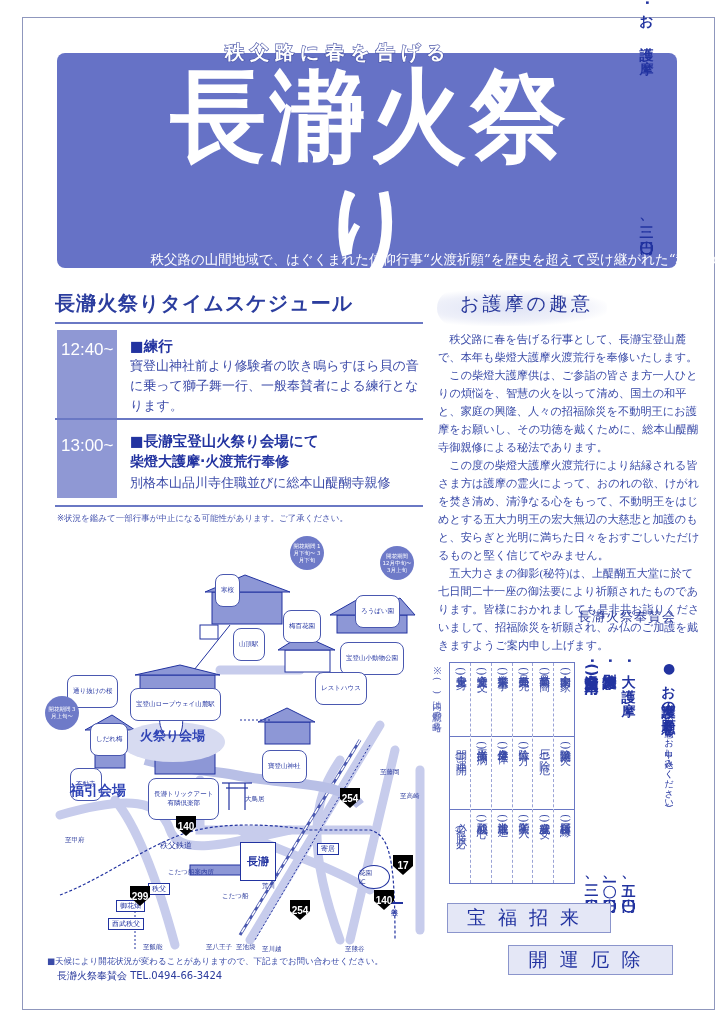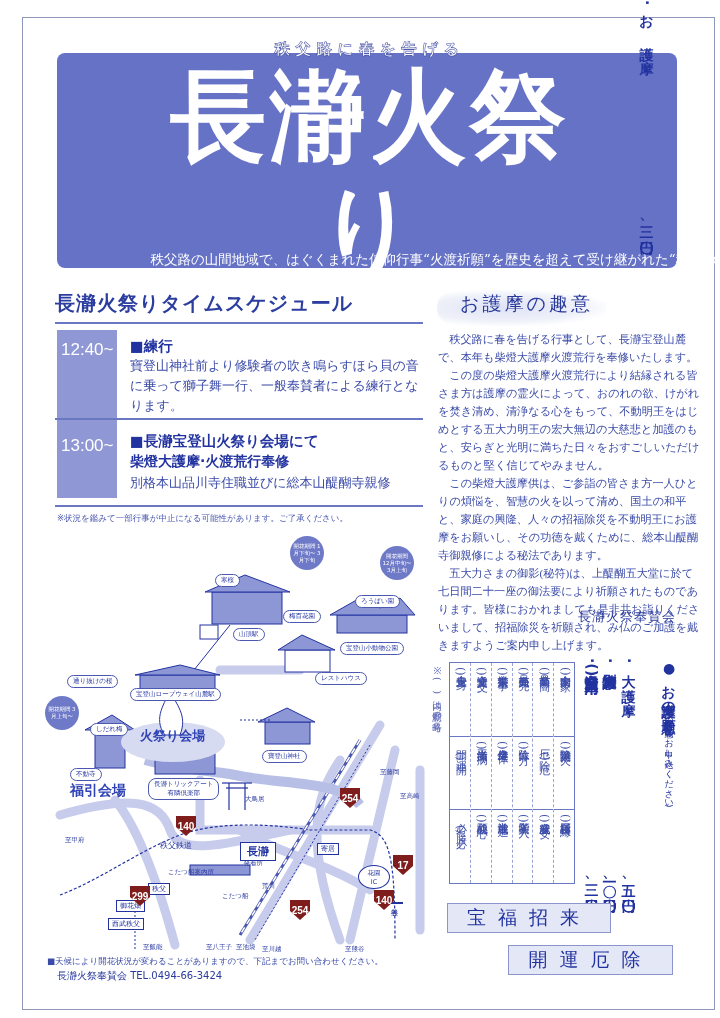--- a/index.html
+++ b/index.html
@@ -3,21 +3,21 @@
 <meta charset="utf-8">
 <style>
   * { box-sizing: border-box; margin: 0; padding: 0; }
   html, body { width: 720px; height: 1018px; background: #ffffff; overflow: hidden; }
   body { font-family: "DejaVu Serif", serif; color: #2a3a8c; position: relative; }
 
   .frame { position: absolute; left: 22px; top: 17px; width: 693px; height: 993px; border: 1.5px solid #8f97bd; background: #fff; }
 
   
   .hero { position: absolute; left: 57px; top: 53px; width: 620px; height: 215px; background: #6672c6; border-radius: 8px; }
-  .hero-tagline { position: absolute; left: 225px; top: 40px; width: 290px; text-align: center; font-size: 15px; letter-spacing: 6px; color: #fff; font-weight: normal; -webkit-text-stroke: 1.2px #4a55a8; paint-order: stroke fill; }
+  .hero-tagline { position: absolute; left: 225px; top: 40px; width: 290px; text-align: left; font-size: 19px; letter-spacing: 6px; color: #fff; font-weight: bold; -webkit-text-stroke: 1.2px #4a55a8; paint-order: stroke fill; }
   .hero-title { position: absolute; left: 140px; top: 64px; width: 460px; text-align: center; font-size: 96px; line-height: 110px; color: #fff; font-weight: bold; letter-spacing: 4px; font-family: "DejaVu Serif", serif; transform: scaleY(1.05); }
   .hero-text { position: absolute; left: 80px; top: 196px; width: 580px; font-size: 13.5px; line-height: 20px; color: #ffffff; text-indent: 1em; }
 
   
   .sched-title { position: absolute; left: 55px; top: 290px; font-size: 20px; font-weight: bold; color: #2b3d9e; font-family: "DejaVu Sans", sans-serif; letter-spacing: 1px; }
   .hr { position: absolute; left: 55px; width: 368px; height: 1.5px; background: #6a78c4; }
   .time-box { position: absolute; left: 57px; width: 60px; background: #8f98d4; color: #fff; font-family: "Liberation Sans", sans-serif; font-size: 17px; padding: 10px 0 0 4px; }
   .ev-head { position: absolute; left: 130px; font-family: "DejaVu Sans", sans-serif; font-weight: bold; font-size: 14.5px; color: #2233a0; }
   .ev-body { position: absolute; left: 130px; width: 290px; font-family: "DejaVu Sans", sans-serif; font-size: 13px; line-height: 20px; color: #3b4aa8; }
   .ev-sub { position: absolute; left: 130px; font-family: "DejaVu Sans", sans-serif; font-weight: bold; font-size: 14px; color: #2233a0; }
@@ -39,25 +39,25 @@
   .wcol:last-child { border-left: none; }
   .wcell { flex: 1; writing-mode: vertical-rl; font-size: 11px; color: #3a4ba8; padding: 4px 2px; display: flex; justify-content: space-between; align-items: center; border-bottom: 1.5px solid #6a78c4; }
   .wcell:last-child { border-bottom: none; }
   .table-note { writing-mode: vertical-rl; position: absolute; left: 430px; top: 664px; font-size: 9.5px; color: #5a66b8; }
 
   .stamp { position: absolute; height: 30px; background: #e4e7f6; border: 1.5px solid #8b95cc; color: #2233a0; font-size: 19px; letter-spacing: 12px; display: flex; align-items: center; justify-content: center; font-family: "DejaVu Serif", serif; }
 
   
   .map { position: absolute; left: 40px; top: 530px; width: 390px; height: 430px; }
   .map svg { position: absolute; left: 0; top: 0; }
-  .mlabel { position: absolute; font-family: "DejaVu Sans", sans-serif; font-size: 6.5px; color: #2233a0; background: #fff; border: 1px solid #4a58b0; border-radius: 8px; padding: 1px 5px; white-space: nowrap; }
+  .mlabel { position: absolute; font-family: "DejaVu Sans", sans-serif; font-size: 6.5px; color: #2233a0; background: #fff; border: 1px solid #4a58b0; border-radius: 8px; padding: 11px 5px; white-space: nowrap; }
   .mtext { position: absolute; font-family: "DejaVu Sans", sans-serif; font-size: 6.5px; color: #2a3a9c; white-space: nowrap; }
   .bubble { position: absolute; width: 34px; height: 34px; border-radius: 50%; background: #6e7ac8; color: #fff; font-family: "DejaVu Sans", sans-serif; font-size: 5.5px; line-height: 7px; display: flex; align-items: center; justify-content: center; text-align: center; padding: 2px; }
   .venue { position: absolute; font-family: "DejaVu Sans", sans-serif; font-weight: bold; color: #2f43b5; white-space: nowrap; }
-  .route { position: absolute; width: 20px; height: 20px; background: #7f1d1d; color: #fff; font-family: "Liberation Sans", sans-serif; font-weight: bold; font-size: 10px; display: flex; align-items: center; justify-content: center; clip-path: polygon(0 0,100% 0,100% 55%,50% 100%,0 55%); }
+  .route { position: absolute; width: 20px; height: 20px; background: #000000; color: #fff; font-family: "Liberation Sans", sans-serif; font-weight: bold; font-size: 10px; display: flex; align-items: center; justify-content: center; clip-path: polygon(0 0,100% 0,100% 55%,50% 100%,0 55%); }
   .station { position: absolute; font-family: "DejaVu Sans", sans-serif; font-size: 7px; color: #2233a0; background: #fff; border: 1px solid #2233a0; padding: 0 3px; white-space: nowrap; }
 
   .foot1 { position: absolute; left: 47px; top: 956px; font-family: "DejaVu Sans", sans-serif; font-size: 8.5px; color: #3a4ba8; }
   .foot2 { position: absolute; left: 57px; top: 969px; font-family: "DejaVu Sans", sans-serif; font-size: 10px; color: #2a3a9c; }
 </style>
 </head>
 <body>
 
 <div class="frame"></div>
 
@@ -81,22 +81,22 @@
 <div class="ev-sub" style="top:453px">柴燈大護摩·火渡荒行奉修</div>
 <div class="ev-body" style="top:473px">別格本山品川寺住職並びに総本山醍醐寺親修</div>
 
 <div class="hr" style="top:505px"></div>
 <div class="note">※状況を鑑みて一部行事が中止になる可能性があります。ご了承ください。</div>
 
 <div class="intent-cloud"></div>
 <div class="intent-title">お護摩の趣意</div>
 <div class="intent-body">
   <p>秩父路に春を告げる行事として、長瀞宝登山麓で、本年も柴燈大護摩火渡荒行を奉修いたします。</p>
+  <p>この柴燈大護摩供は、ご参詣の皆さま方一人ひとりの煩悩を、智慧の火を以って清め、国土の和平と、家庭の興隆、人々の招福除災を不動明王にお護摩をお願いし、その功徳を戴くために、総本山醍醐寺御親修による秘法であります。</p>
   <p>この度の柴燈大護摩火渡荒行により結縁される皆さま方は護摩の霊火によって、おのれの欲、けがれを焚き清め、清浄なる心をもって、不動明王をはじめとする五大力明王の宏大無辺の大慈悲と加護のもと、安らぎと光明に満ちた日々をおすごしいただけるものと堅く信じてやみません。</p>
-  <p>この柴燈大護摩供は、ご参詣の皆さま方一人ひとりの煩悩を、智慧の火を以って清め、国土の和平と、家庭の興隆、人々の招福除災を不動明王にお護摩をお願いし、その功徳を戴くために、総本山醍醐寺御親修による秘法であります。</p>
   <p>五大力さまの御影(秘符)は、上醍醐五大堂に於て七日間二十一座の御法要により祈願されたものであります。皆様におかれましても是非共お詣りくださいまして、招福除災を祈願され、み仏のご加護を戴きますようご案内申し上げます。</p>
 </div>
 <div class="intent-sign">長瀞火祭奉賛会</div>
 
 <div class="wish-head">
   <span>●お護摩の願意</span><small>(御希望の願意をお申し込みください)</small>
 </div>
 
 <div class="price-col" style="left:638px">
     <span>·お　護　摩</span>
@@ -230,30 +230,30 @@
   <div class="mtext" style="left:182px;top:362px">こたつ船</div>
   <div class="mtext" style="left:222px;top:352px">荒川</div>
   <div class="mtext" style="left:25px;top:306px">至甲府</div>
   <div class="mtext" style="left:103px;top:413px">至飯能</div>
   <div class="mtext" style="left:166px;top:413px">至八王子</div>
   <div class="mtext" style="left:196px;top:413px">至池袋</div>
   <div class="mtext" style="left:222px;top:415px">至川越</div>
   <div class="mtext" style="left:340px;top:238px">至藤岡</div>
   <div class="mtext" style="left:360px;top:262px">至高崎</div>
   <div class="mtext" style="left:305px;top:415px">至熊谷</div>
-  <div class="mtext" style="left:318px;top:335px;width:32px;height:24px;border:1px solid #2233a0;border-radius:50%;background:#fff;text-align:center;line-height:9px;padding-top:3px"><span>花園</span><br><span>IC</span></div>
+  <div class="mtext" style="left:318px;top:335px;width:32px;height:24px;border:1px solid #2233a0;border-radius:50%;background:#fff;line-height:9px;padding-top:3px"><span>花園</span><br><span>IC</span></div>
 
   <div class="bubble" style="left:250px;top:6px">開花期間 1月下旬〜 3月下旬</div>
   <div class="bubble" style="left:340px;top:16px">開花期間 12月中旬〜 3月上旬</div>
   <div class="bubble" style="left:5px;top:166px">開花期間 3月上旬〜</div>
 
   <div class="venue" style="left:100px;top:197px;font-size:13px">火祭り会場</div>
   <div class="venue" style="left:30px;top:252px;font-size:14px">福引会場</div>
 
-  <div class="station" style="left:200px;top:312px;font-size:11px;font-weight:bold;padding:1px 6px">長瀞</div>
+  <div class="station" style="left:200px;top:312px;font-size:11px;font-weight:bold;padding:11px 6px">長瀞</div>
   <div class="station" style="left:277px;top:313px">寄居</div>
   <div class="station" style="left:108px;top:353px">秩父</div>
   <div class="station" style="left:76px;top:370px">御花畑</div>
   <div class="station" style="left:68px;top:388px">西武秩父</div>
   <div class="station" style="left:345px;top:372px;writing-mode:vertical-rl">熊谷</div>
 
   <div class="route" style="left:136px;top:286px">140</div>
   <div class="route" style="left:300px;top:258px">254</div>
   <div class="route" style="left:353px;top:325px">17</div>
   <div class="route" style="left:90px;top:356px">299</div>

